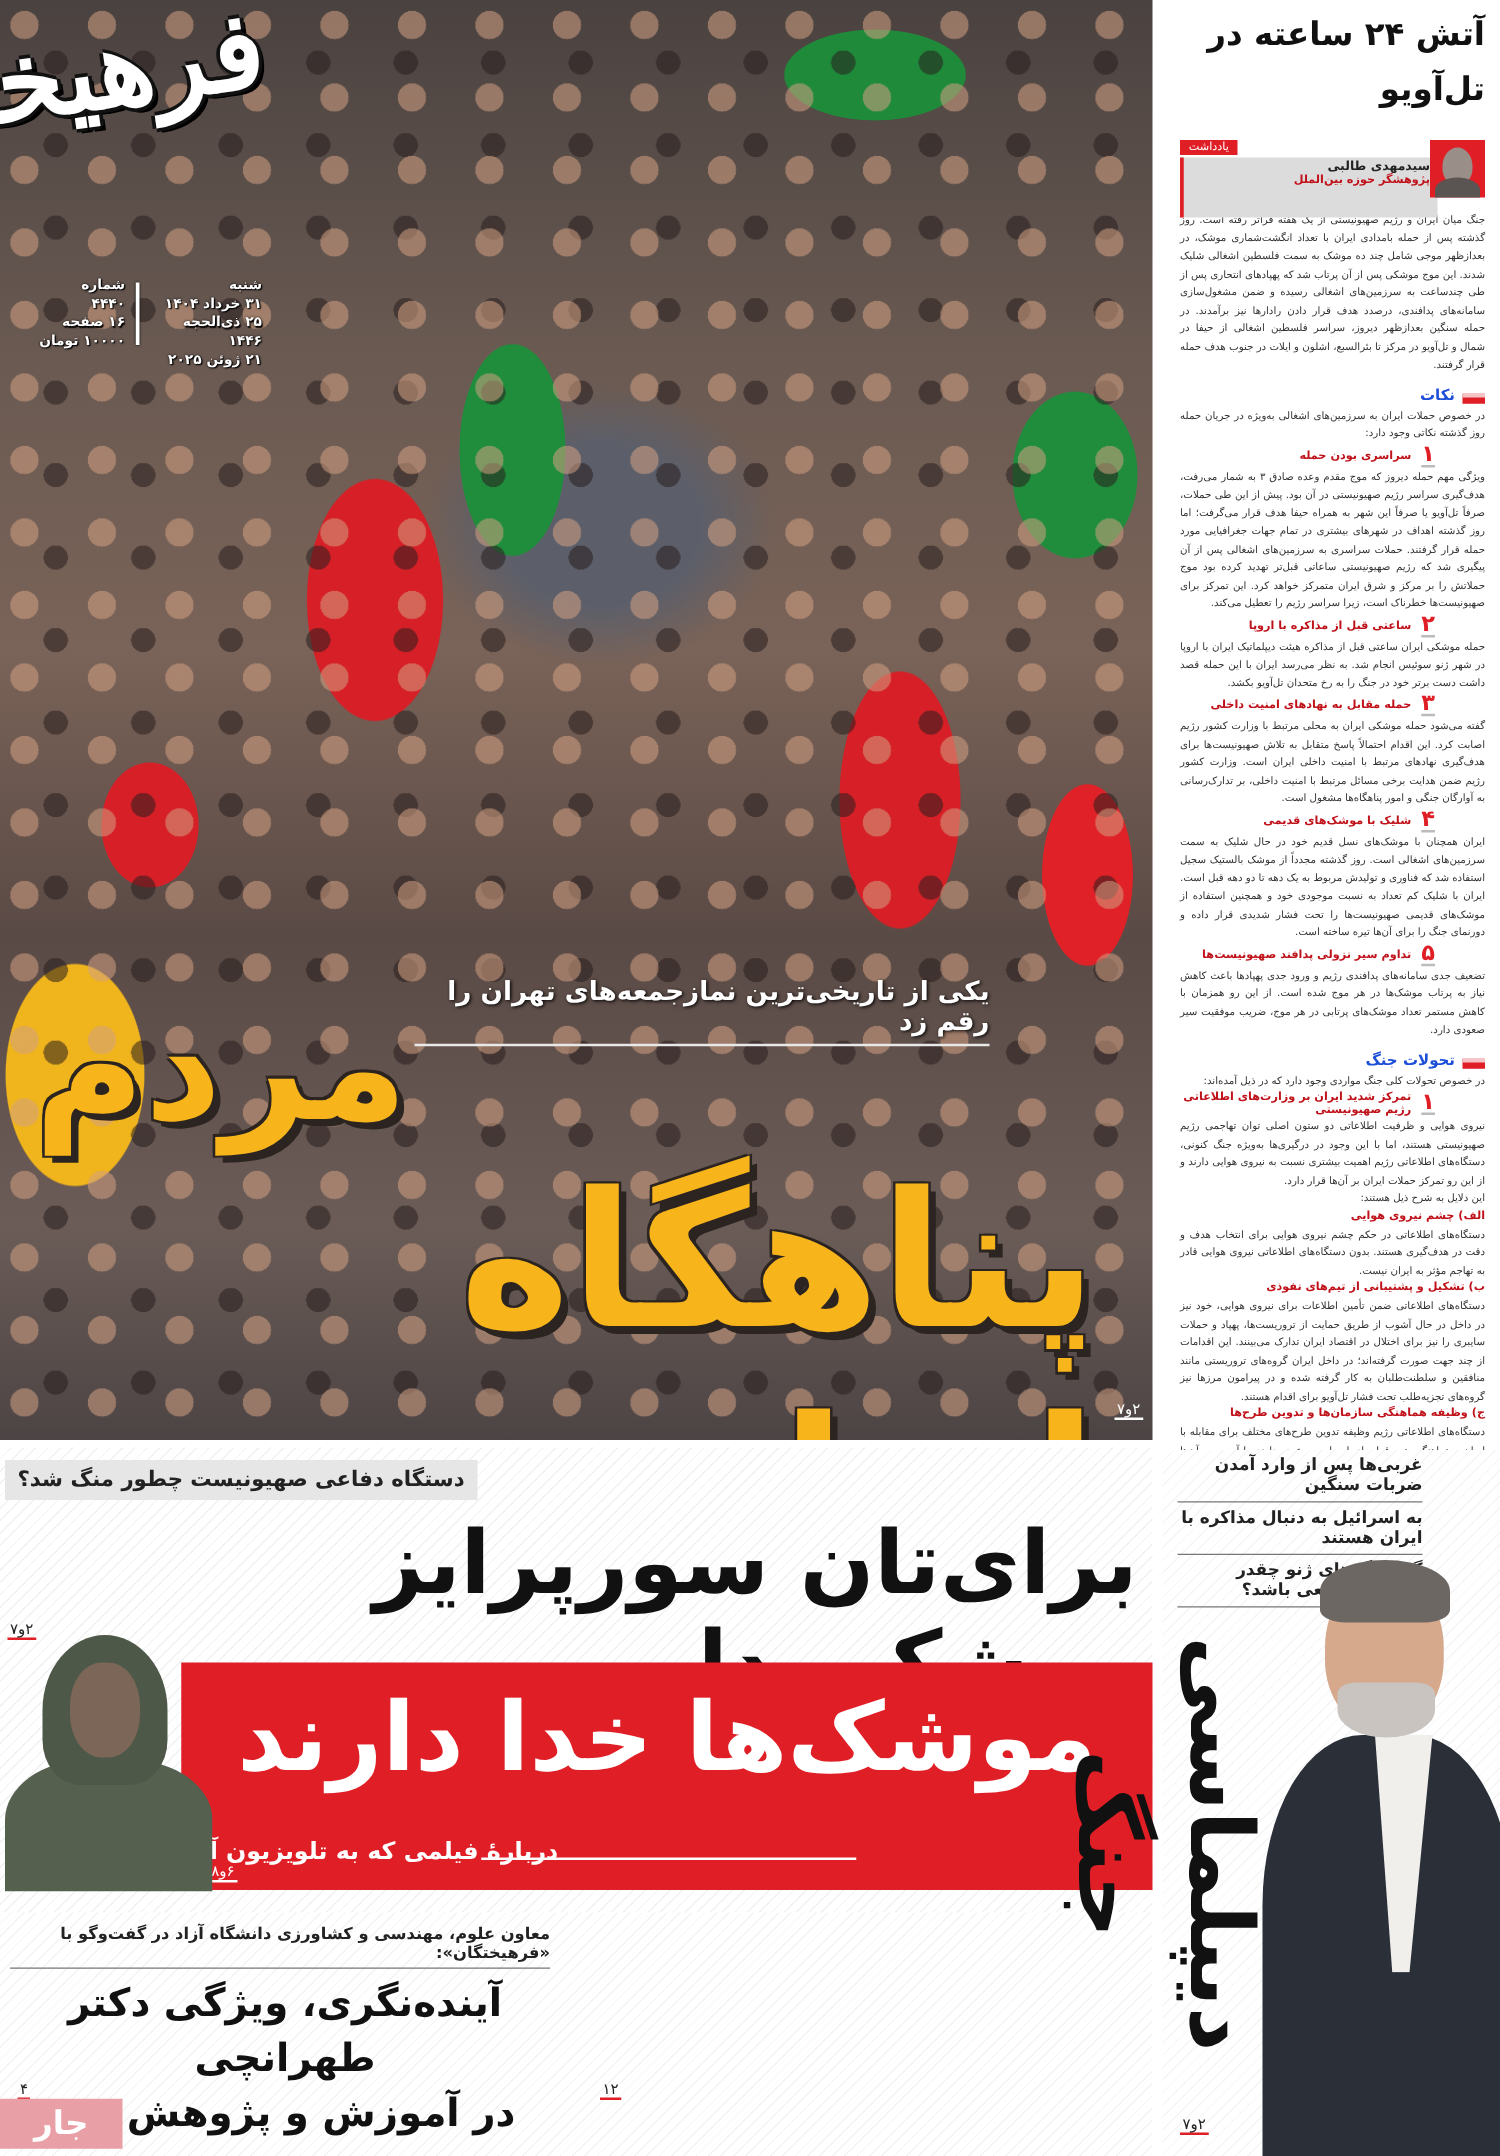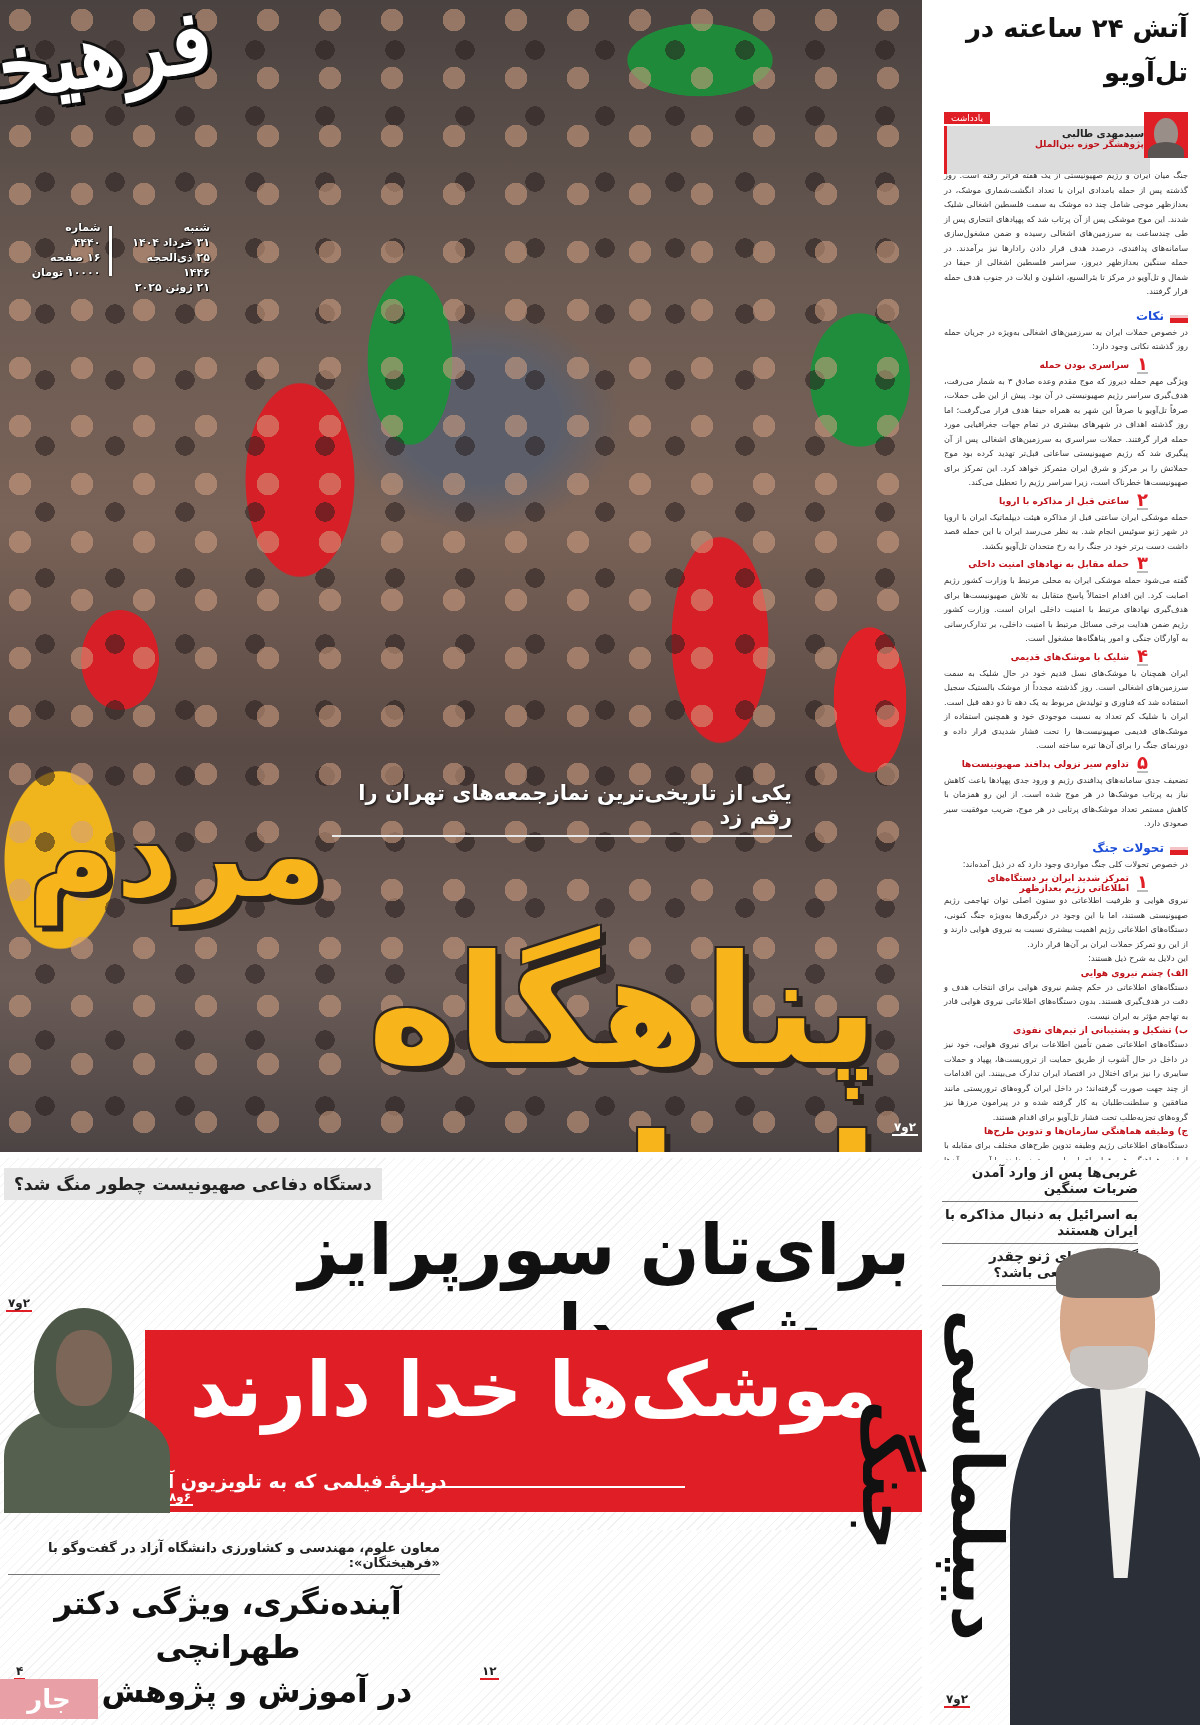--- a/index.html
+++ b/index.html
@@ -51,21 +51,21 @@
     text-shadow: 1px 1px 3px #000;
   }
   .lead-headline {
     position: absolute; left: 18px; top: 790px; width: 860px; text-align: right;
     font-family: "DejaVu Sans", sans-serif; font-weight: bold; color: #f7b41b;
     text-shadow: 6px 6px 0 #2b2420, -2px -2px 0 #2b2420, 2px -2px 0 #2b2420, -2px 2px 0 #2b2420;
   }
   .lead-headline .l1 { display: block; font-size: 120px; line-height: 130px; padding-left: 0; text-align: left; margin-left: 10px; }
   .lead-headline .l2 { display: block; font-size: 150px; line-height: 180px; }
   .page-ref {
-    position: absolute; font-size: 12px; font-weight: bold; color: #fff;
+    position: absolute; font-size: 12px; font-weight: normal; color: #fff;
     border-bottom: 2px solid #fff; padding: 0 2px;
   }
   .page-ref.dark { color: #222; border-bottom-color: #e01e26; }
 
   
   .rcol { position: absolute; left: 930px; top: 0; width: 270px; height: 1160px; }
   .rcol-title {
     font-size: 26px; font-weight: bold; line-height: 44px; text-align: right;
     padding: 6px 12px 0 0; color: #111;
   }
@@ -264,21 +264,21 @@
   <p class="body-text">تضعیف جدی سامانه‌های پدافندی رژیم و ورود جدی پهپادها باعث کاهش نیاز به پرتاب موشک‌ها در هر موج شده است. از این رو همزمان با کاهش مستمر تعداد موشک‌های پرتابی در هر موج، ضریب موفقیت سیر صعودی دارد.</p>
 
   <div class="section-head">
     <span class="bar"></span>
     <span>تحولات جنگ</span>
   </div>
   <p class="body-text">در خصوص تحولات کلی جنگ مواردی وجود دارد که در ذیل آمده‌اند:</p>
 
   <div class="sub-head">
     <span class="num">۱</span>
-    <span>تمرکز شدید ایران بر دستگاه‌های اطلاعاتی رژیم بعدازظهر</span>
+    <span>تمرکز شدید ایران بر وزارت‌های اطلاعاتی رژیم صهیونیستی</span>
   </div>
   <p class="body-text">نیروی هوایی و ظرفیت اطلاعاتی دو ستون اصلی توان تهاجمی رژیم صهیونیستی هستند، اما با این وجود در درگیری‌ها به‌ویژه جنگ کنونی، دستگاه‌های اطلاعاتی رژیم اهمیت بیشتری نسبت به نیروی هوایی دارند و از این رو تمرکز حملات ایران بر آن‌ها قرار دارد.</p>
   <p class="body-text">این دلایل به شرح ذیل هستند:</p>
 
   <div class="lettered">الف) چشم نیروی هوایی</div>
   <p class="body-text">دستگاه‌های اطلاعاتی در حکم چشم نیروی هوایی برای انتخاب هدف و دقت در هدف‌گیری هستند. بدون دستگاه‌های اطلاعاتی نیروی هوایی قادر به تهاجم مؤثر به ایران نیست.</p>
   <div class="lettered">ب) تشکیل و پشتیبانی از تیم‌های نفوذی</div>
   <p class="body-text">دستگاه‌های اطلاعاتی ضمن تأمین اطلاعات برای نیروی هوایی، خود نیز در داخل در حال آشوب از طریق حمایت از تروریست‌ها، پهپاد و حملات سایبری را نیز برای اختلال در اقتصاد ایران تدارک می‌بینند. این اقدامات از چند جهت صورت گرفته‌اند؛ در داخل ایران گروه‌های تروریستی مانند منافقین و سلطنت‌طلبان به کار گرفته شده و در پیرامون مرزها نیز گروه‌های تجزیه‌طلب تحت فشار تل‌آویو برای اقدام هستند.</p>
   <div class="lettered">ج) وظیفه هماهنگی سازمان‌ها و تدوین طرح‌ها</div>
   <p class="body-text">دستگاه‌های اطلاعاتی رژیم وظیفه تدوین طرح‌های مختلف برای مقابله با ایران و هماهنگی همه قوا برای این امر بر عهده دارند. با آسیب به آن‌ها اجرای برنامه‌ها، اصلاحشان و تدوین طرح‌های جدید به محاق می‌رود.</p>

